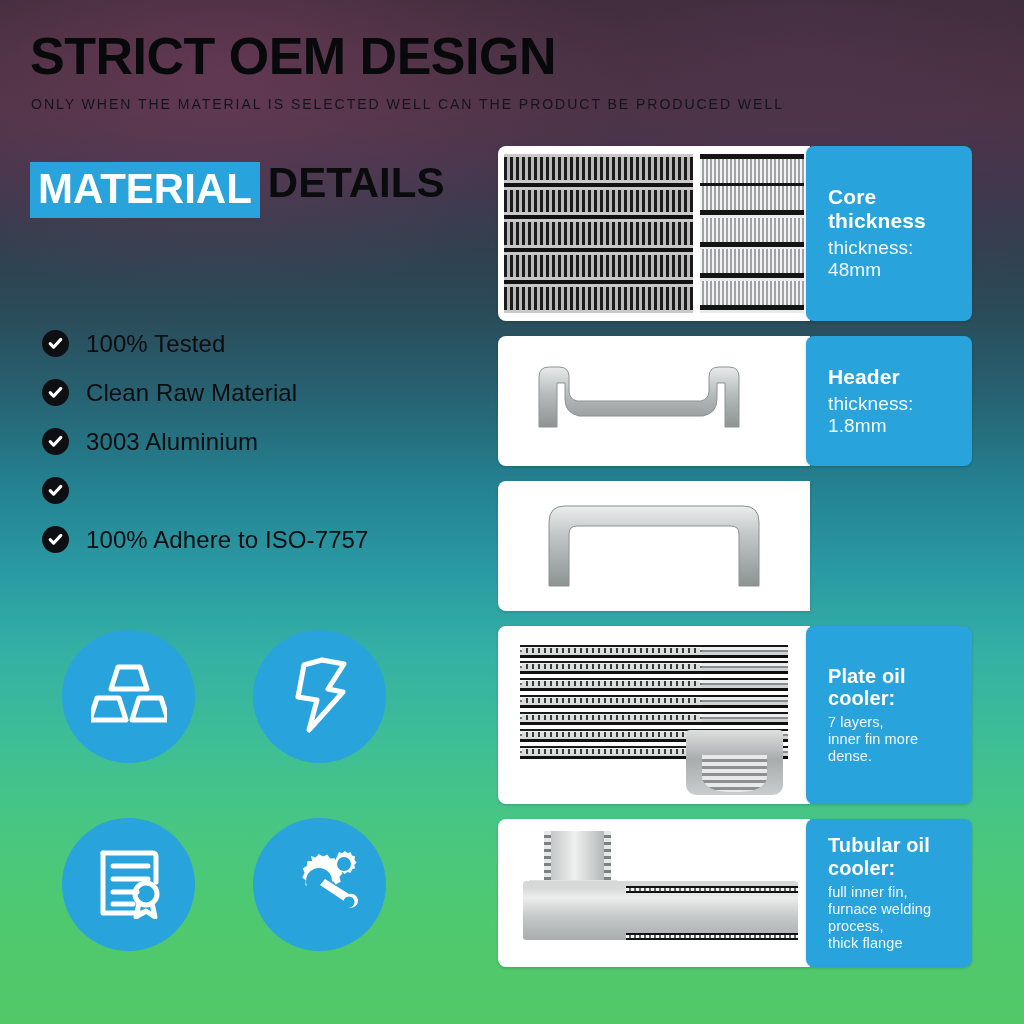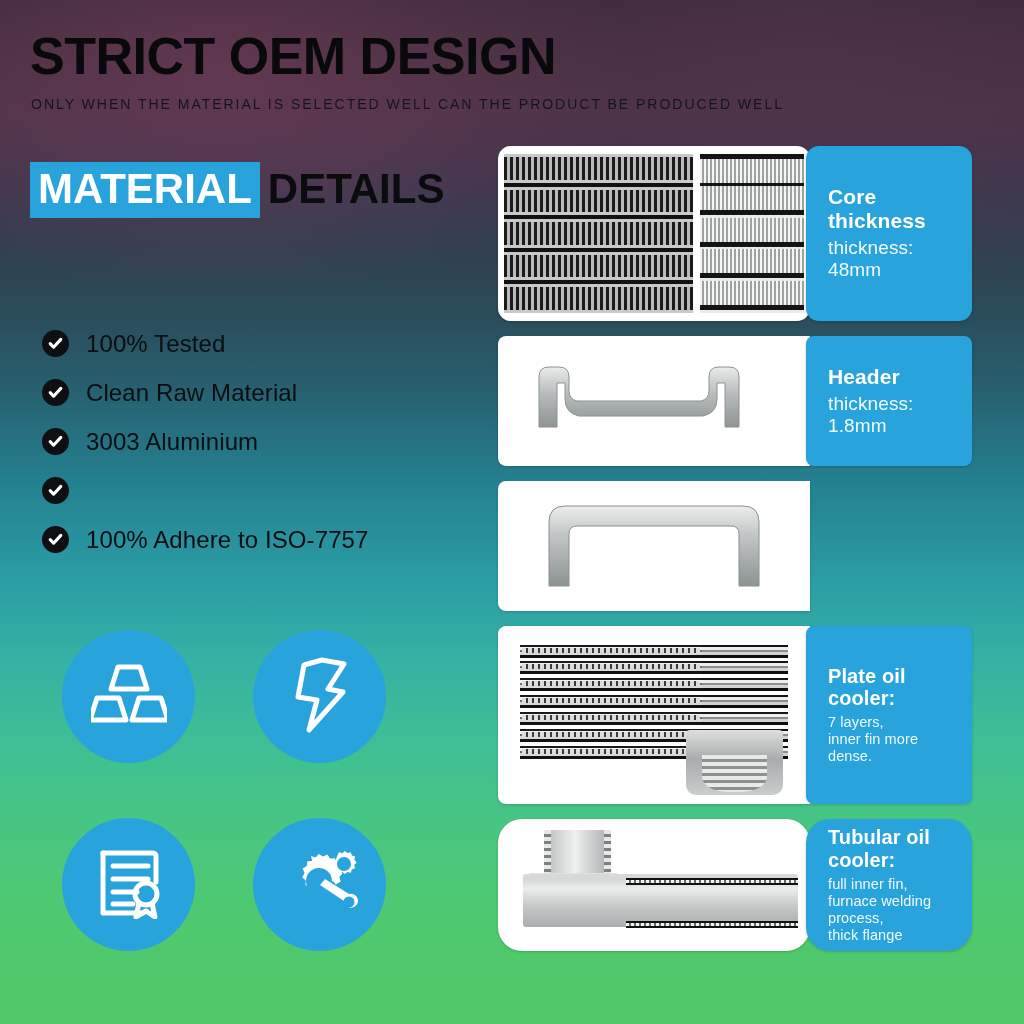--- a/index.html
+++ b/index.html
@@ -48,21 +48,21 @@
   .hero-sub{
     position:absolute; left:31px; top:96px;
     font-size:14.5px; letter-spacing:2.0px; color:#14151c;
     white-space:nowrap;
     transform:scaleX(.97); transform-origin:left center;
   }
 
   
   .mat-head{
     position:absolute; left:30px; top:162px;
-    display:flex; align-items:center; font-size:42px; font-weight:bold;
+    display:flex; font-size:42px; font-weight:bold;
     line-height:1;
   }
   .mat-hl{
     background:#29a3dc; color:#ffffff;
     padding:6px 8px 8px 8px;
   }
   .mat-rest{ color:#0a0b0d; padding-left:8px; padding-bottom:2px;}
 
   
   .bullets{ position:absolute; left:42px; top:330px; width:430px; }
@@ -102,25 +102,25 @@
     box-shadow:0 1px 3px rgba(0,0,0,.18);
   }
   .card-title{
     color:#ffffff; font-weight:bold; font-size:21px; line-height:1.14;
     letter-spacing:.1px;
   }
   .card-desc{
     color:#f0fbff; font-size:19px; line-height:1.18; margin-top:4px;
     letter-spacing:.1px; white-space:pre-line;
   }
-  .c1 .card-photo,.c1 .card-label{ height:175px;border-radius:13px; }
+  .c1 .card-photo,.c1 .card-label{ height:175px; }
   .c2 .card-photo,.c2 .card-label{ height:130px; }
   .c3 .card-photo,.c3 .card-label{ height:130px; }
   .c4 .card-photo,.c4 .card-label{ height:178px; }
-  .c5 .card-photo,.c5 .card-label{ height:132px;border-radius:24px; }
+  .c5 .card-photo,.c5 .card-label{ height:148px; }
   .c4 .card-title,.c5 .card-title{ font-size:20px; }
   .c4 .card-desc,.c5 .card-desc{ font-size:14.5px; }
 
   
   .photo{ width:100%; height:100%; position:relative; }
 
   
   .core-wrap{ display:flex; width:100%; height:100%; padding:8px 6px; gap:7px; }
   .core-front{ flex:0 0 63%; background:#c8c9c8; position:relative; overflow:hidden;}
   .core-rowset{ position:absolute; inset:0; display:flex; flex-direction:column; }

